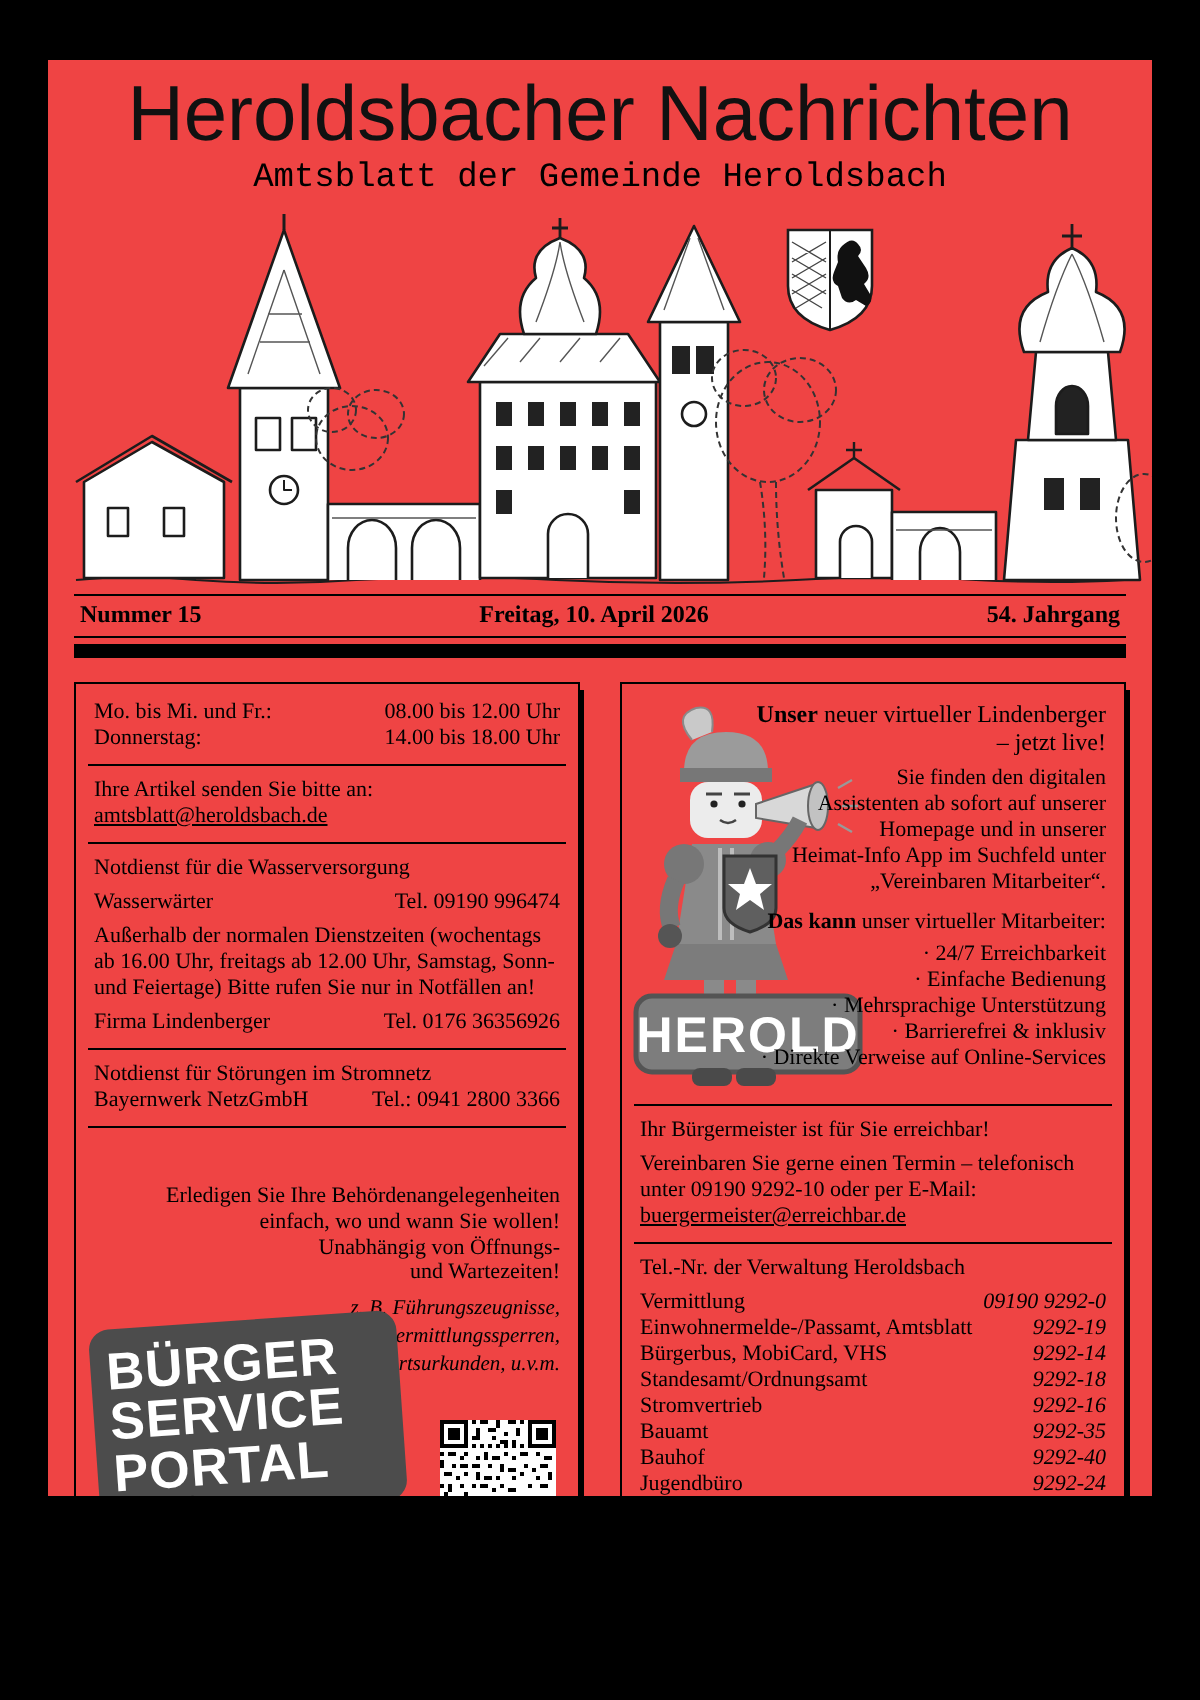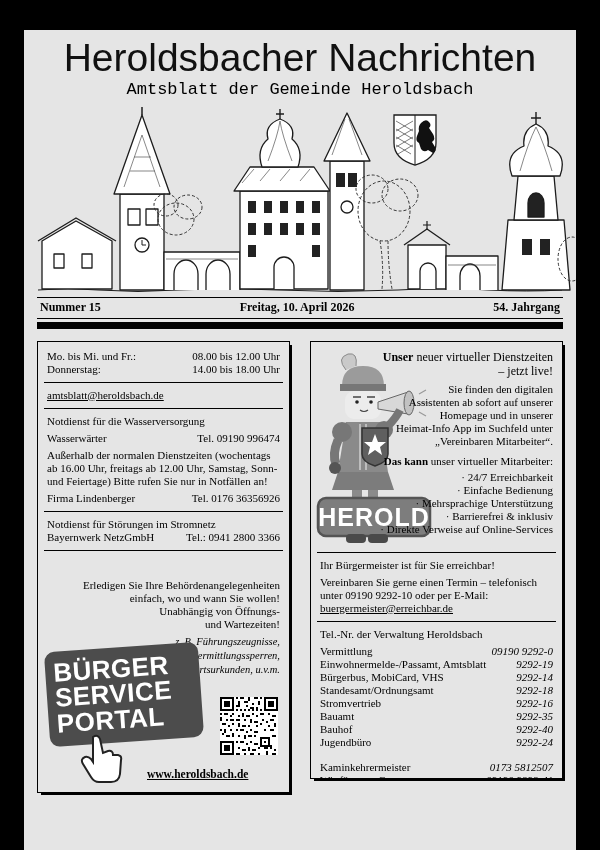--- a/index.html
+++ b/index.html
@@ -1,19 +1,19 @@
 <!DOCTYPE html>
 <html><head>
 <meta charset="utf-8">
 <style>
   html,body{margin:0;padding:0;}
   body{width:600px;height:850px;background:#000;position:relative;
        font-family:"Liberation Serif",serif;color:#000;}
-  .paper{position:absolute;left:24px;top:30px;width:552px;height:820px;
-         background:#e5e5e5;overflow:hidden;}
+  .paper{position:absolute;left:24px;top:30px;width:552px;height:718px;
+         background:#ef4444;overflow:hidden;}
   
   .masthead{text-align:center;padding-top:8px;}
   .title{font-family:"Liberation Sans",sans-serif;font-size:39px;line-height:1.05;
          white-space:nowrap;color:#111;}
   .subtitle{font-family:Liberation Mono, monospace;font-size:17px;margin-top:1px;}
   .illu{display:block;margin:0 auto;}
   
   .issuebar{margin:2px 13px 0;border-top:1.5px solid #000;border-bottom:1px solid #000;
             display:flex;justify-content:space-between;font-weight:bold;font-size:12px;
             padding:2px 3px 3px;}
@@ -178,20 +178,21 @@
             </div>
 
             <div class="row">
               <span>Donnerstag:</span>
               <span>14.00 bis 18.00 Uhr</span>
             </div>
           </div>
       </div>
       <hr class="rule">
       <div>
+        <div>Ihre Artikel senden Sie bitte an:</div>
         <a class="link">amtsblatt@heroldsbach.de</a>
       </div>
       <hr class="rule">
       <div>
         <div class="sec-title">Notdienst für die Wasserversorgung</div>
         <div class="row">
           <span>Wasserwärter</span>
           <span>Tel. 09190 996474</span>
         </div>
         <div class="note">Außerhalb der normalen Dienstzeiten (wochentags ab 16.00 Uhr, freitags ab 12.00 Uhr, Samstag, Sonn- und Feiertage) Bitte rufen Sie nur in Notfällen an!</div>
@@ -313,21 +314,21 @@
           <rect x="36" y="138" width="10" height="42" fill="#8a8a8a"></rect>
           <rect x="52" y="138" width="10" height="42" fill="#8a8a8a"></rect>
 
           <rect x="2" y="146" width="112" height="38" rx="8" fill="#7d7d7d" stroke="#545454" stroke-width="2.5"></rect>
           <text x="58" y="174" text-anchor="middle" font-family="Liberation Sans, sans-serif" font-size="25" font-weight="bold" fill="#fff" letter-spacing="1">HEROLD</text>
 
           <rect x="30" y="182" width="20" height="9" rx="4" fill="#4a4a4a"></rect>
           <rect x="52" y="182" width="20" height="9" rx="4" fill="#4a4a4a"></rect>
         </svg>
         <div class="assist-text">
-          <div class="assist-title"><span>Unser</span><span class="normal"> neuer virtueller Dienstzeiten</span><br>
+          <div class="assist-title"><span>Unser</span><span class="normal"> neuer virtueller Lindenberger</span><br>
             <span class="normal">– jetzt live!</span></div>
           <div>
 
           <div>Sie finden den digitalen</div>
               <div>Assistenten ab sofort auf unserer</div>
               <div>Homepage und in unserer</div>
               <div>Heimat-Info App im Suchfeld unter</div>
               <div>„Vereinbaren Mitarbeiter“.</div>
             </div>
           <div class="feat-title"><b>Das kann</b><span> unser virtueller Mitarbeiter:</span></div>

